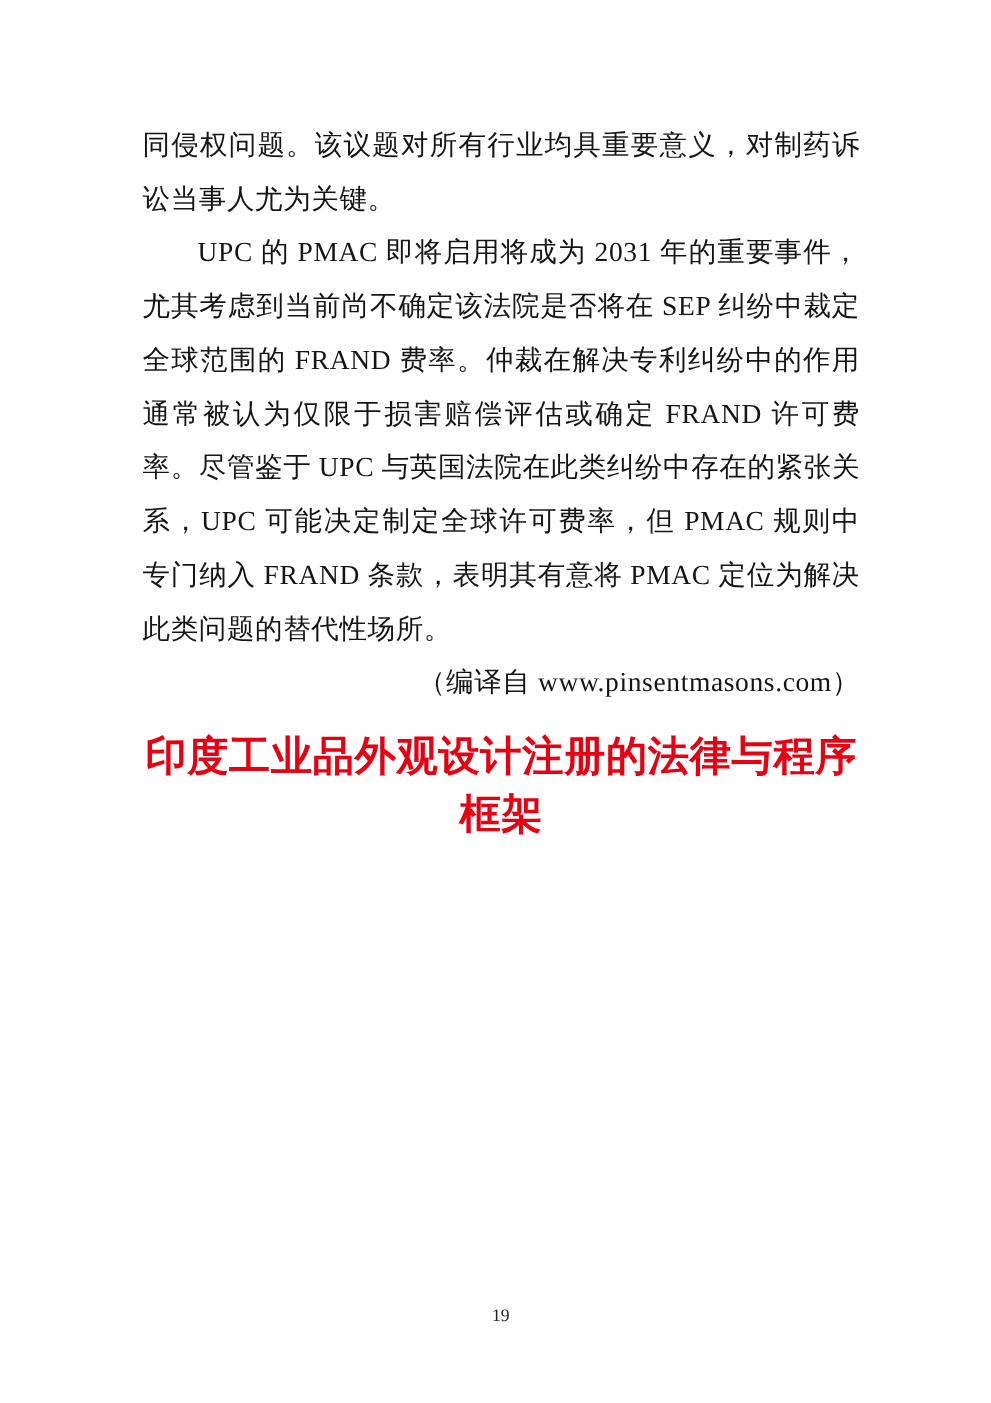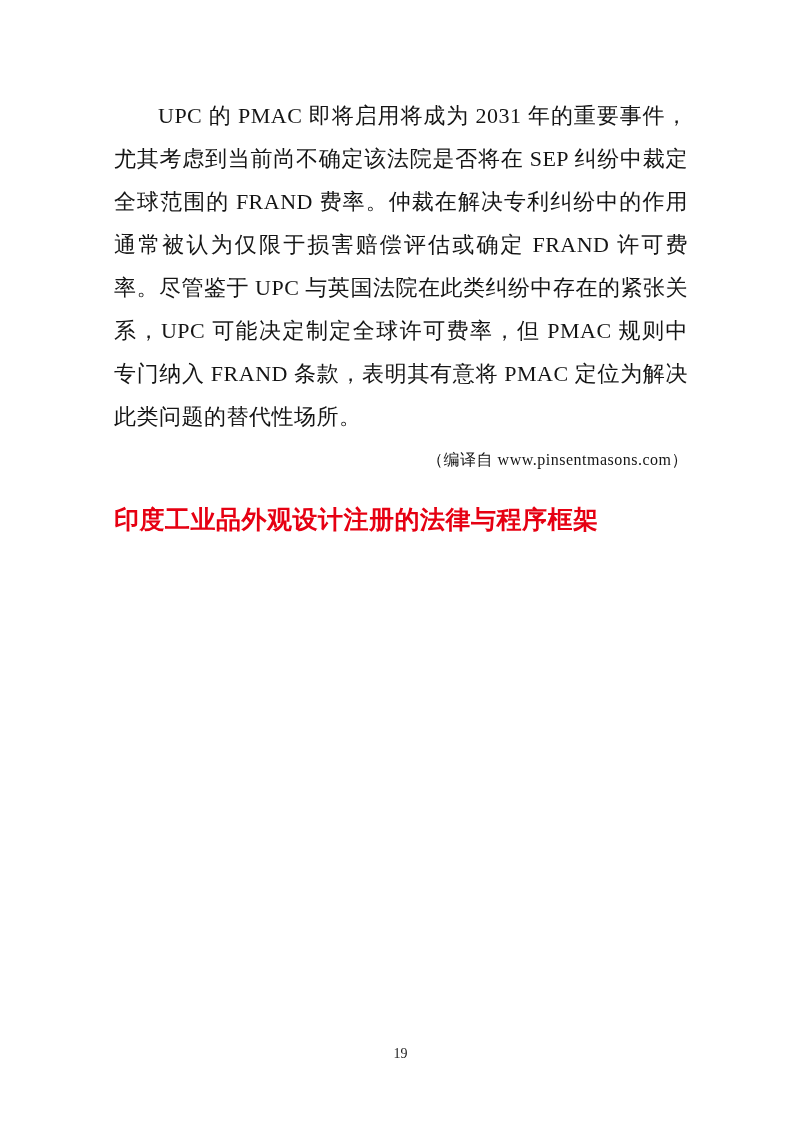--- a/index.html
+++ b/index.html
@@ -33,51 +33,53 @@
     letter-spacing: 0.5px;
   }
   .indent {
     text-indent: 2em;
   }
   .justify-last {
     text-align-last: justify;
   }
   .source-line {
     margin: 0;
-    font-size: 16px;
+    font-size: 22px;
     line-height: 43px;
     text-align: right;
     letter-spacing: 0.5px;
   }
   .section-heading {
     margin: 15px 0 10px 0;
     font-family: "Liberation Sans", "DejaVu Sans", sans-serif;
     font-weight: bold;
-    font-size: 25px;
+    font-size: 33px;
     line-height: 46px;
+    text-align: center;
     letter-spacing: 0.5px;
   }
   .page-number {
     position: absolute;
     left: 4px;
     width: 100%;
     top: 1045px;
     text-align: center;
     font-size: 14px;
     line-height: 18px;
     color: #222222;
     font-family: "Liberation Serif", "DejaVu Serif", serif;
   }
 </style>
 </head>
 <body>
 
 <div class="page">
   <div class="content">
 
+    <p class="body-par">同侵权问题。该议题对所有行业均具重要意义，对制药诉讼当事人尤为关键。</p>
 
     <p class="body-par indent">UPC 的 PMAC 即将启用将成为 2031 年的重要事件，尤其考虑到当前尚不确定该法院是否将在 SEP 纠纷中裁定全球范围的 FRAND 费率。仲裁在解决专利纠纷中的作用通常被认为仅限于损害赔偿评估或确定 FRAND 许可费率。尽管鉴于 UPC 与英国法院在此类纠纷中存在的紧张关系，UPC 可能决定制定全球许可费率，但 PMAC 规则中专门纳入 FRAND 条款，表明其有意将 PMAC 定位为解决此类问题的替代性场所。</p>
 
 
     <p class="source-line">（编译自 www.pinsentmasons.com）</p>
 
     <h2 class="section-heading" style="color: rgb(230, 0, 18);">印度工业品外观设计注册的法律与程序框架</h2>
 
 
   </div>

